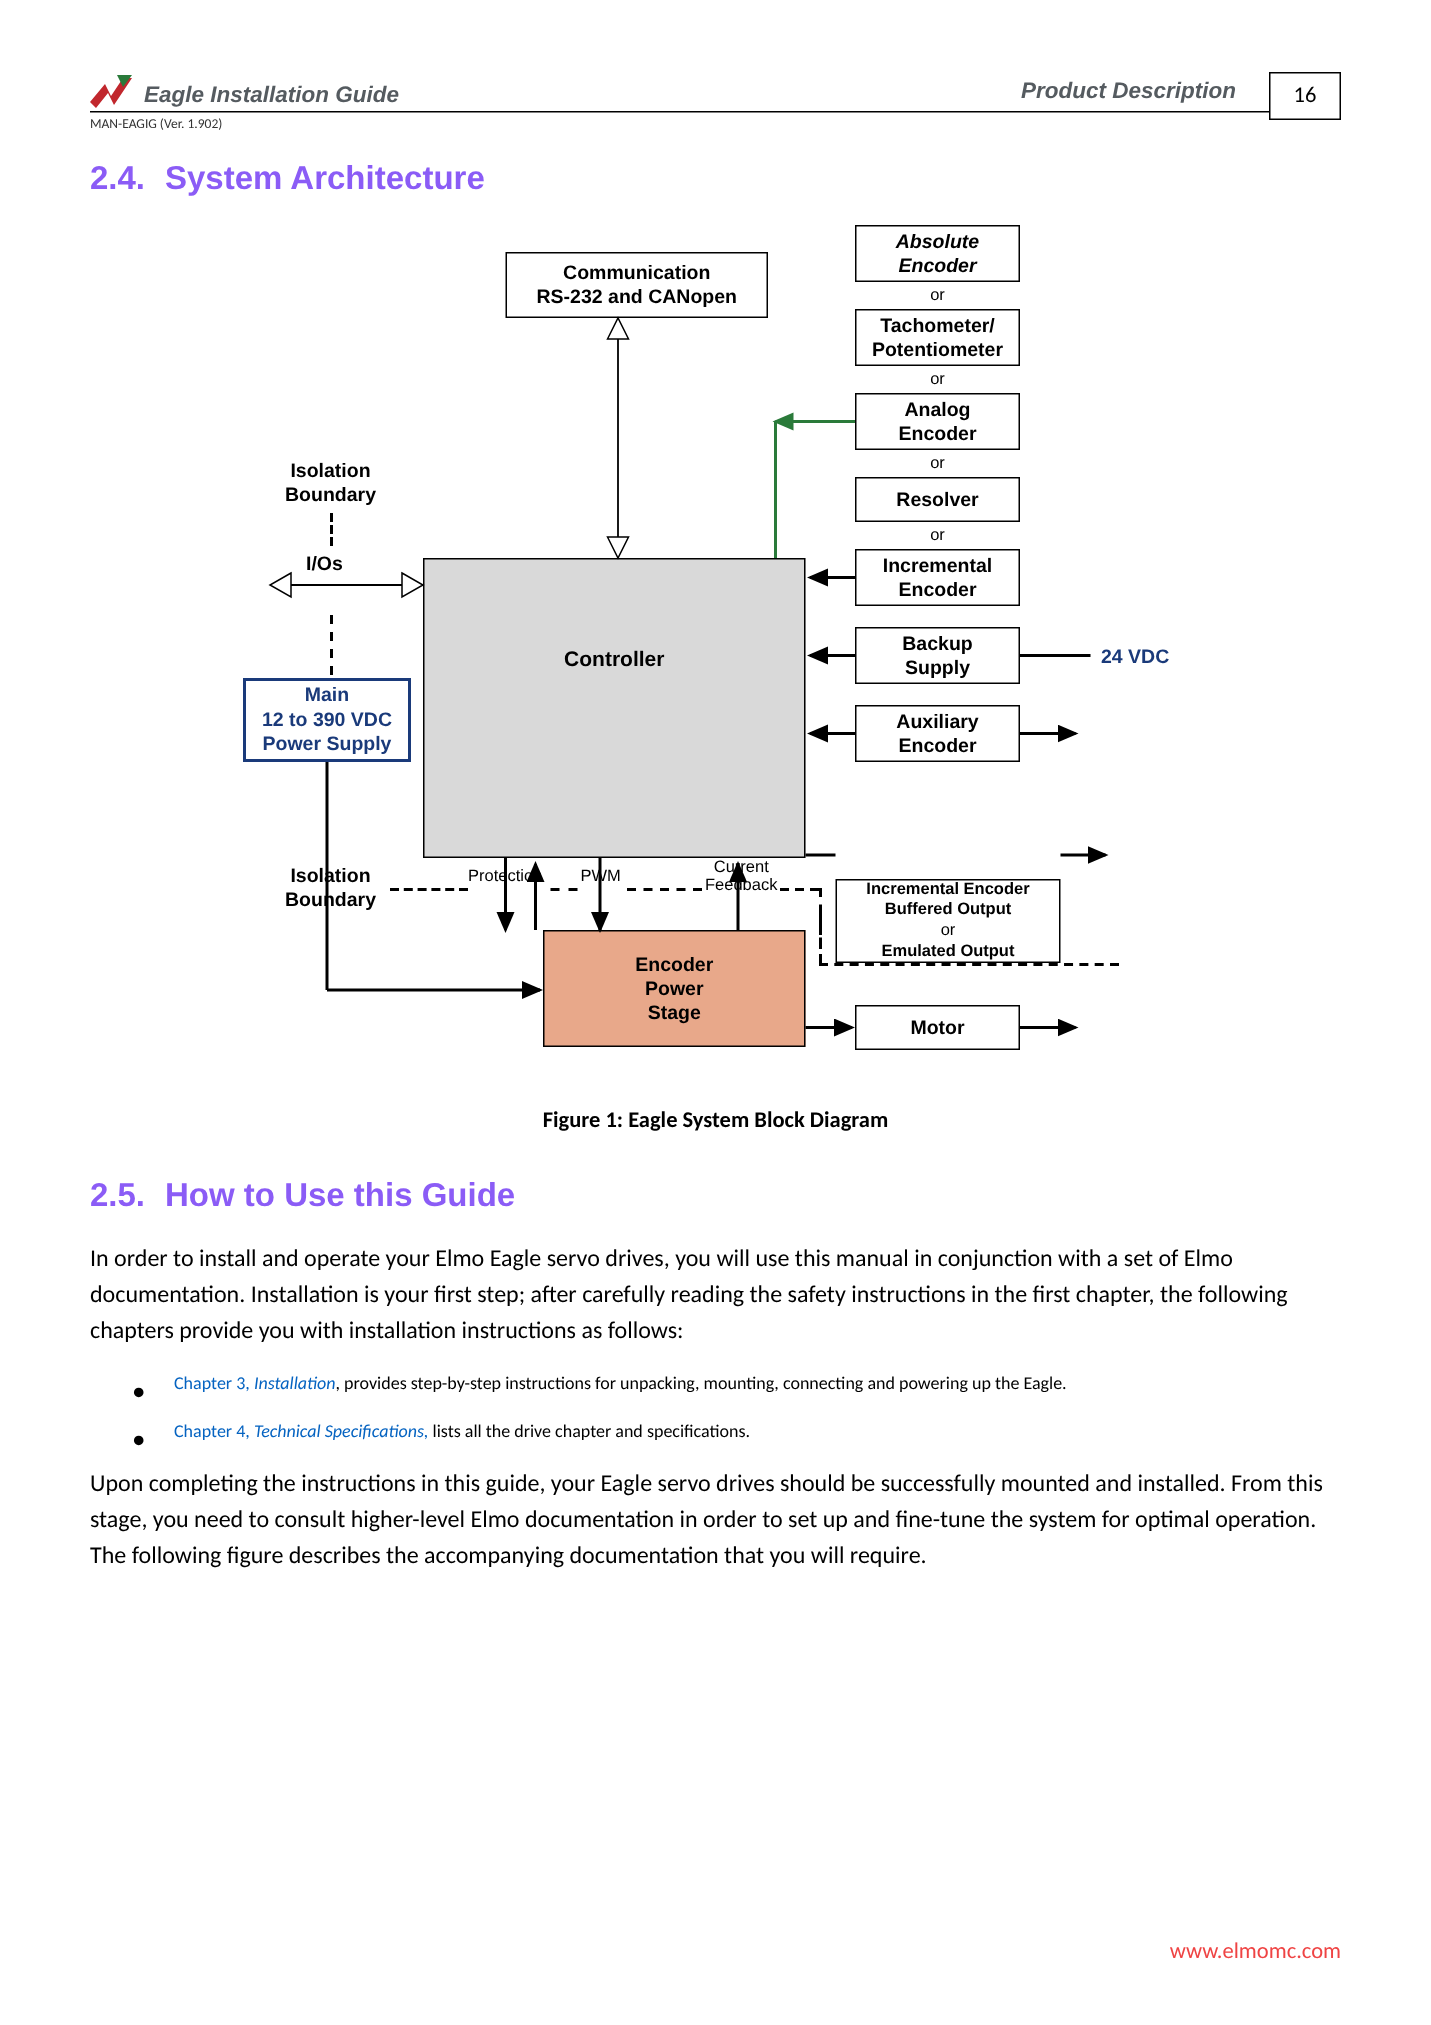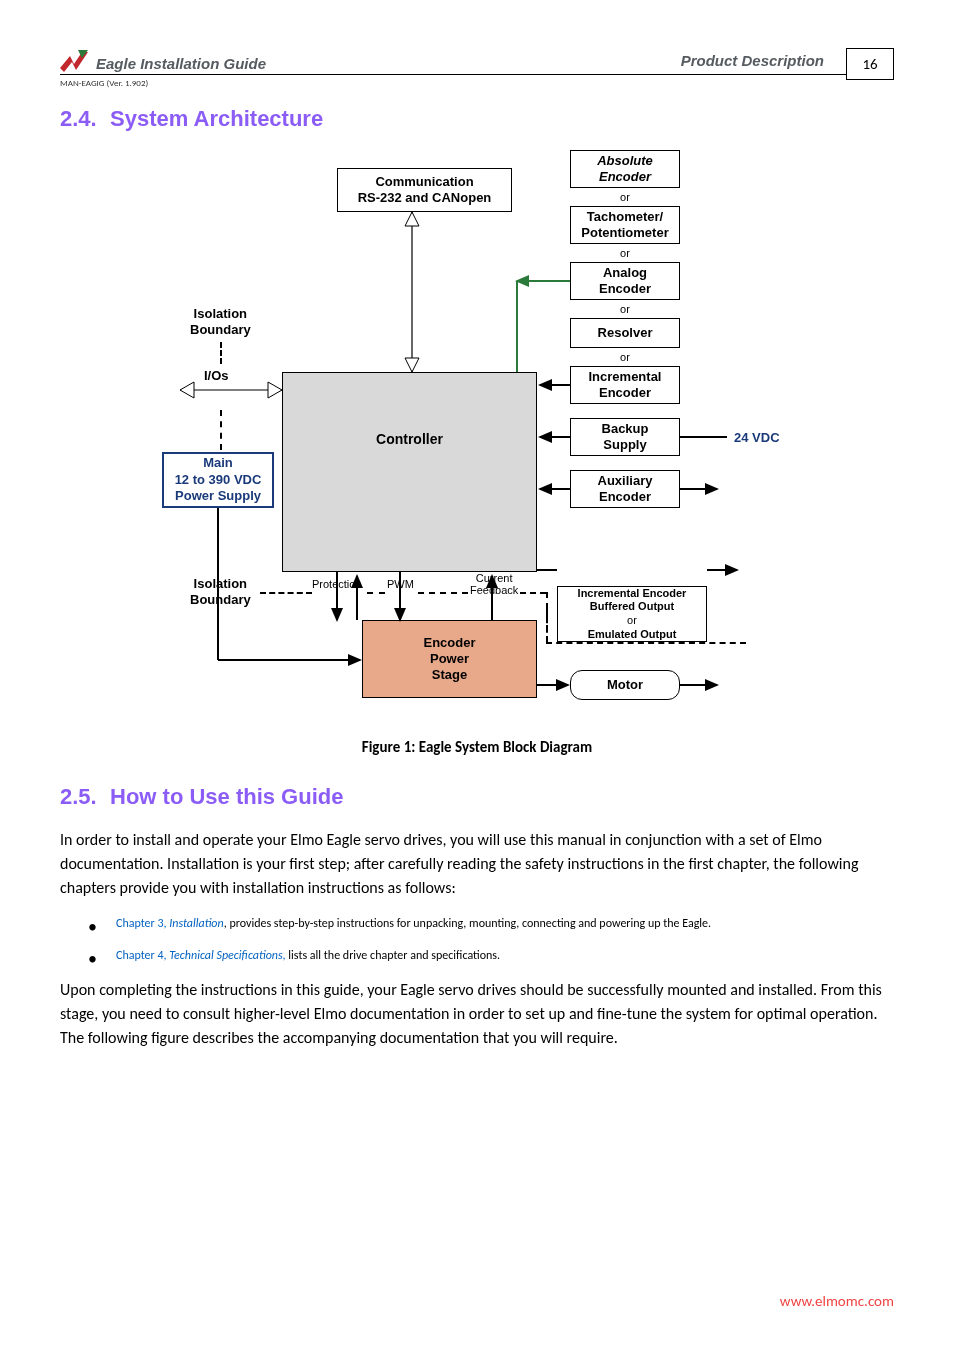--- a/index.html
+++ b/index.html
@@ -274,21 +274,21 @@
         <span>Encoder</span>
     </div>
 
     <div class="dbox" style="left:395px; top:396px; width:150px; height:56px; font-size:11px;margin-top:40px;">
       <span>Incremental Encoder</span>
       <span>Buffered Output</span>
       <span style="font-weight:normal;">or</span>
       <span>Emulated Output</span>
     </div>
 
-    <div class="dbox" style="left:408px; top:520px; width:110px; height:30px;border-radius:12px;">
+    <div class="dbox" style="left:408px; top:520px; width:110px; height:30px;">
       <span>Motor</span>
     </div>
 
     <div class="controller-box" style="left:120px; top:222px; width:255px; height:200px;">
       <span style="position:absolute; top:58px;">Controller</span>
     </div>
 
     <div class="power-box" style="left:200px; top:470px; width:175px; height:78px;">
       <span>Encoder</span>
       <span>Power</span>

